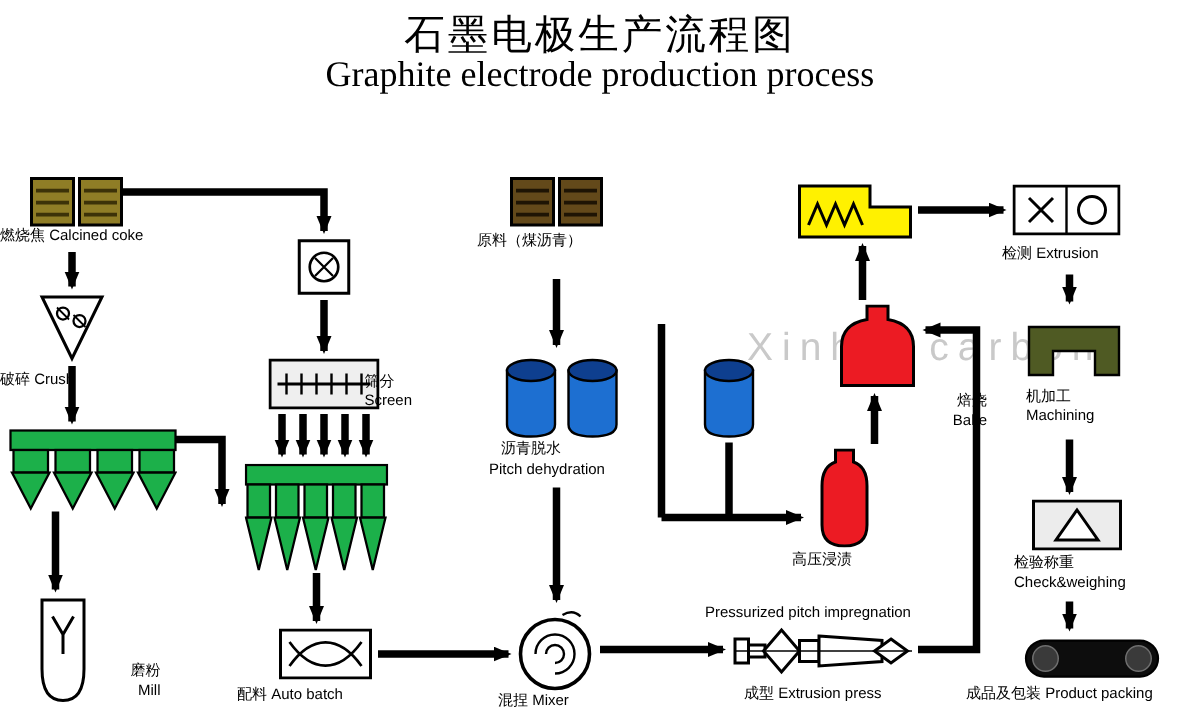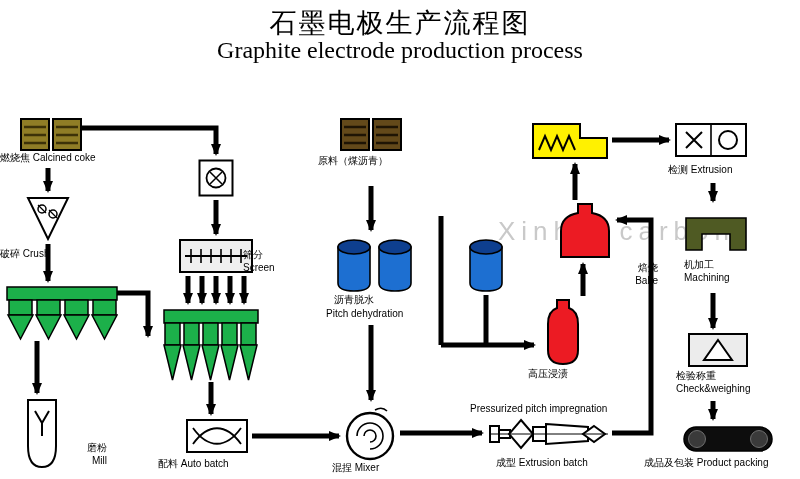--- a/index.html
+++ b/index.html
@@ -263,21 +263,21 @@
 
   <div class="lbl c" style="left:158px;top:457px;width:116px">配料 Auto batch</div>
 
   <div class="lbl c" style="left:318px;top:154px;width:106px">原料（煤沥青）</div>
 
   <div class="lbl c" style="left:334px;top:293px;width:80px">沥青脱水</div>
   <div class="lbl c" style="left:326px;top:307px;width:96px">Pitch dehydration</div>
 
   <div class="lbl c" style="left:332px;top:461px;width:76px">混捏 Mixer</div>
 
-  <div class="lbl c" style="left:496px;top:456px;width:110px">成型 Extrusion batch</div>
+  <div class="lbl c" style="left:496px;top:456px;width:110px">成型 Extrusion press</div>
 
   <div class="lbl c" style="left:528px;top:367px;width:70px">高压浸渍</div>
   <div class="lbl c" style="left:470px;top:402px;width:172px">Pressurized pitch impregnation</div>
 
   <div class="lbl l" style="left:608px;top:261px;width:50px">
     <div>焙烧</div>
     <div>Bake</div>
   </div>
 
 

